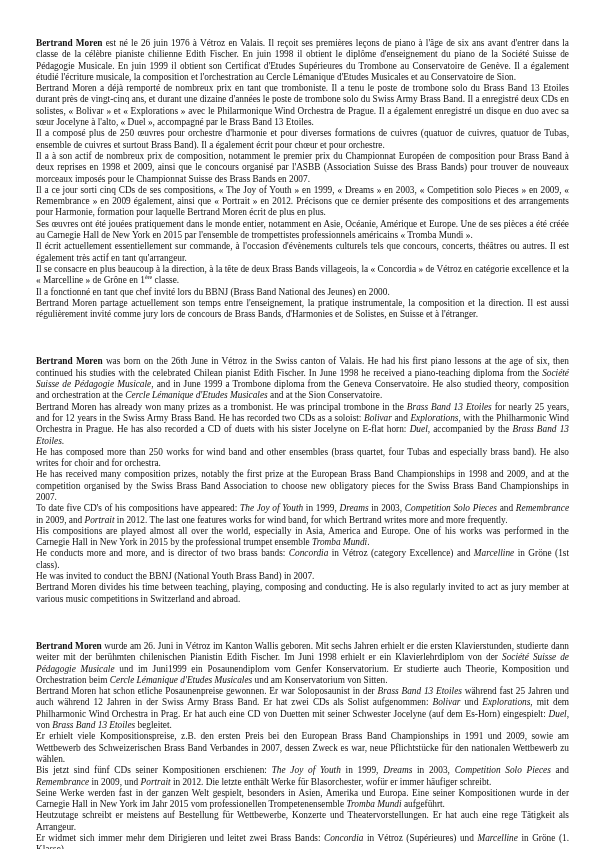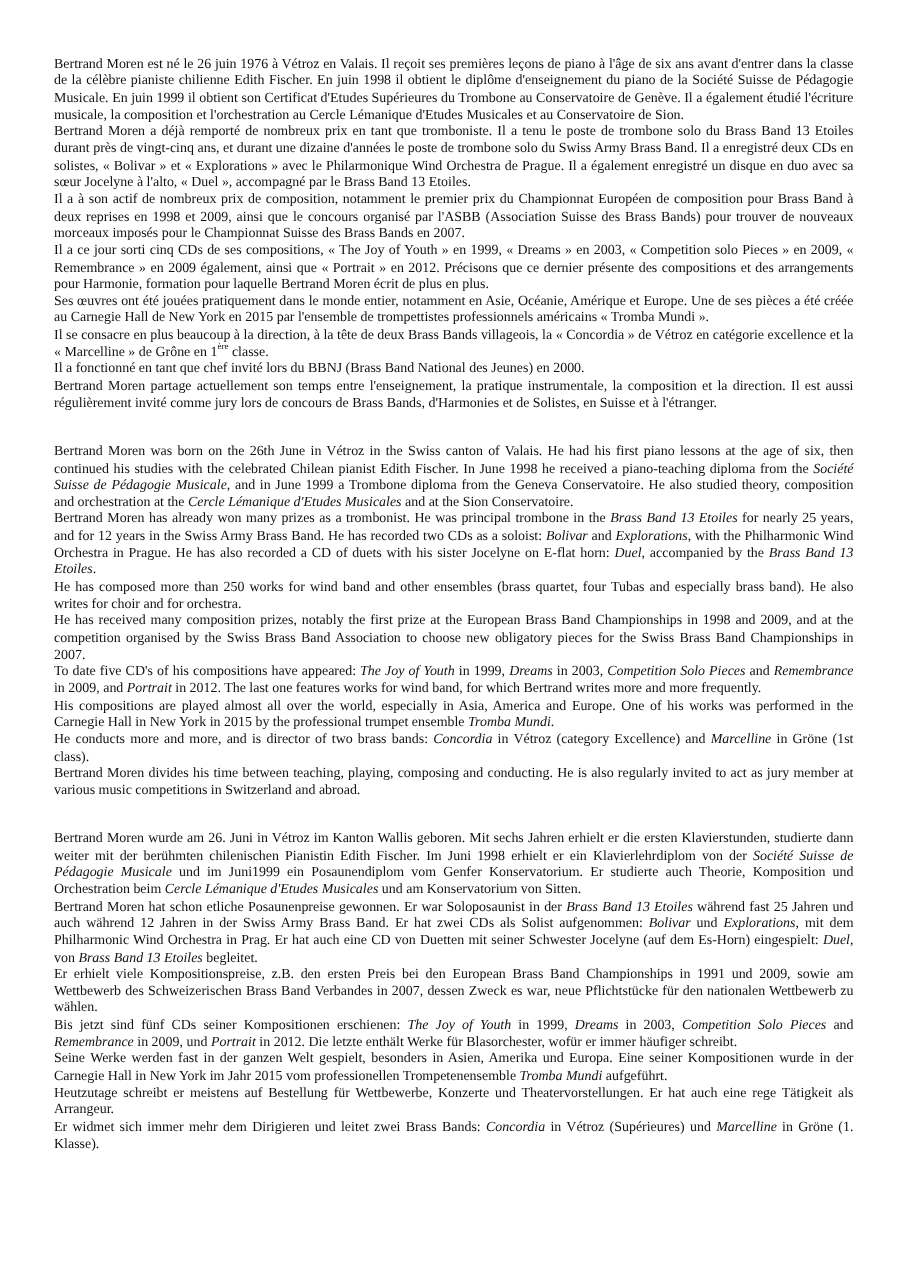--- a/index.html
+++ b/index.html
@@ -13,49 +13,52 @@
     box-sizing: border-box;
     width: 600px;
     height: 849px;
     padding: 38px 31px 18px 36px;
     font-family: "Liberation Serif", "DejaVu Serif", serif;
     font-size: 9.3px;
     line-height: 11.3px;
     color: #111111;
     text-align: justify;
   }
-  .para + .para { margin-top: 21px; }
+  .para + .para { margin-top: 36px; }
   .seg { text-align: justify; }
-  .b { font-weight: normal; }
+  .b { font-weight: bold; }
   .i { font-style: italic; }
   sup { font-size: 6px; line-height: 0; vertical-align: super; }
 </style>
 </head>
 <body>
 
 <div class="page">
   <main>
       <section class="para" lang="fr">
         <div class="seg"><span class="b">Bertrand Moren</span><span> est né le 26 juin 1976 à Vétroz en Valais. Il reçoit ses premières leçons de piano à l'âge de six ans avant d'entrer dans la classe de la célèbre pianiste chilienne Edith Fischer. En juin 1998 il obtient le diplôme d'enseignement du piano de la Société Suisse de Pédagogie Musicale. En juin 1999 il obtient son Certificat d'Etudes Supérieures du Trombone au Conservatoire de Genève. Il a également étudié l'écriture musicale, la composition et l'orchestration au Cercle Lémanique d'Etudes Musicales et au Conservatoire de Sion.</span></div>
         <div class="seg"><span>Bertrand Moren a déjà remporté de nombreux prix en tant que tromboniste. Il a tenu le poste de trombone solo du Brass Band 13 Etoiles durant près de vingt-cinq ans, et durant une dizaine d'années le poste de trombone solo du Swiss Army Brass Band. Il a enregistré deux CDs en solistes, « Bolivar » et « Explorations » avec le Philarmonique Wind Orchestra de Prague. Il a également enregistré un disque en duo avec sa sœur Jocelyne à l'alto, « Duel », accompagné par le Brass Band 13 Etoiles.</span></div>
+        <div class="seg"><span>Il a composé plus de 250 œuvres pour orchestre d'harmonie et pour diverses formations de cuivres (quatuor de cuivres, quatuor de Tubas, ensemble de cuivres et surtout Brass Band). Il a également écrit pour chœur et pour orchestre.</span></div>
         <div class="seg"><span>Il a à son actif de nombreux prix de composition, notamment le premier prix du Championnat Européen de composition pour Brass Band à deux reprises en 1998 et 2009, ainsi que le concours organisé par l'ASBB (Association Suisse des Brass Bands) pour trouver de nouveaux morceaux imposés pour le Championnat Suisse des Brass Bands en 2007.</span></div>
         <div class="seg"><span>Il a ce jour sorti cinq CDs de ses compositions, « The Joy of Youth » en 1999, « Dreams » en 2003, « Competition solo Pieces » en 2009, « Remembrance » en 2009 également, ainsi que « Portrait » en 2012. Précisons que ce dernier présente des compositions et des arrangements pour Harmonie, formation pour laquelle Bertrand Moren écrit de plus en plus.</span></div>
         <div class="seg"><span>Ses œuvres ont été jouées pratiquement dans le monde entier, notamment en Asie, Océanie, Amérique et Europe. Une de ses pièces a été créée au Carnegie Hall de New York en 2015 par l'ensemble de trompettistes professionnels américains « Tromba Mundi ».</span></div>
+        <div class="seg"><span>Il écrit actuellement essentiellement sur commande, à l'occasion d'évènements culturels tels que concours, concerts, théâtres ou autres. Il est également très actif en tant qu'arrangeur.</span></div>
         <div class="seg"><span>Il se consacre en plus beaucoup à la direction, à la tête de deux Brass Bands villageois, la « Concordia » de Vétroz en catégorie excellence et la « Marcelline » de Grône en 1</span><sup>ère</sup><span> classe.</span></div>
         <div class="seg"><span>Il a fonctionné en tant que chef invité lors du BBNJ (Brass Band National des Jeunes) en 2000.</span></div>
         <div class="seg"><span>Bertrand Moren partage actuellement son temps entre l'enseignement, la pratique instrumentale, la composition et la direction. Il est aussi régulièrement invité comme jury lors de concours de Brass Bands, d'Harmonies et de Solistes, en Suisse et à l'étranger.</span></div>
       </section>
       <section class="para" lang="en">
         <div class="seg"><span class="b">Bertrand Moren</span><span> was born on the 26th June in Vétroz in the Swiss canton of Valais. He had his first piano lessons at the age of six, then continued his studies with the celebrated Chilean pianist Edith Fischer. In June 1998 he received a piano-teaching diploma from the </span><span class="i">Société Suisse de Pédagogie Musicale</span><span>, and in June 1999 a Trombone diploma from the Geneva Conservatoire. He also studied theory, composition and orchestration at the </span><span class="i">Cercle Lémanique d'Etudes Musicales</span><span> and at the Sion Conservatoire.</span></div>
         <div class="seg"><span>Bertrand Moren has already won many prizes as a trombonist. He was principal trombone in the </span><span class="i">Brass Band 13 Etoiles</span><span> for nearly 25 years, and for 12 years in the Swiss Army Brass Band. He has recorded two CDs as a soloist: </span><span class="i">Bolivar</span><span> and </span><span class="i">Explorations</span><span>, with the Philharmonic Wind Orchestra in Prague. He has also recorded a CD of duets with his sister Jocelyne on E-flat horn: </span><span class="i">Duel</span><span>, accompanied by the </span><span class="i">Brass Band 13 Etoiles</span><span>.</span></div>
         <div class="seg"><span>He has composed more than 250 works for wind band and other ensembles (brass quartet, four Tubas and especially brass band). He also writes for choir and for orchestra.</span></div>
         <div class="seg"><span>He has received many composition prizes, notably the first prize at the European Brass Band Championships in 1998 and 2009, and at the competition organised by the Swiss Brass Band Association to choose new obligatory pieces for the Swiss Brass Band Championships in 2007.</span></div>
         <div class="seg"><span>To date five CD's of his compositions have appeared: </span><span class="i">The Joy of Youth</span><span> in 1999, </span><span class="i">Dreams</span><span> in 2003, </span><span class="i">Competition Solo Pieces</span><span> and </span><span class="i">Remembrance</span><span> in 2009, and </span><span class="i">Portrait</span><span> in 2012. The last one features works for wind band, for which Bertrand writes more and more frequently.</span></div>
         <div class="seg"><span>His compositions are played almost all over the world, especially in Asia, America and Europe. One of his works was performed in the Carnegie Hall in New York in 2015 by the professional trumpet ensemble </span><span class="i">Tromba Mundi</span><span>.</span></div>
         <div class="seg"><span>He conducts more and more, and is director of two brass bands: </span><span class="i">Concordia</span><span> in Vétroz (category Excellence) and </span><span class="i">Marcelline</span><span> in Gröne (1st class).</span></div>
+        <div class="seg"><span>He was invited to conduct the BBNJ (National Youth Brass Band) in 2007.</span></div>
         <div class="seg"><span>Bertrand Moren divides his time between teaching, playing, composing and conducting. He is also regularly invited to act as jury member at various music competitions in Switzerland and abroad.</span></div>
       </section>
       <section class="para" lang="de">
         <div class="seg"><span class="b">Bertrand Moren</span><span> wurde am 26. Juni in Vétroz im Kanton Wallis geboren. Mit sechs Jahren erhielt er die ersten Klavierstunden, studierte dann weiter mit der berühmten chilenischen Pianistin Edith Fischer. Im Juni 1998 erhielt er ein Klavierlehrdiplom von der </span><span class="i">Société Suisse de Pédagogie Musicale</span><span> und im Juni1999 ein Posaunendiplom vom Genfer Konservatorium. Er studierte auch Theorie, Komposition und Orchestration beim </span><span class="i">Cercle Lémanique d'Etudes Musicales</span><span> und am Konservatorium von Sitten.</span></div>
         <div class="seg"><span>Bertrand Moren hat schon etliche Posaunenpreise gewonnen. Er war Soloposaunist in der </span><span class="i">Brass Band 13 Etoiles</span><span> während fast 25 Jahren und auch während 12 Jahren in der Swiss Army Brass Band. Er hat zwei CDs als Solist aufgenommen: </span><span class="i">Bolivar</span><span> und </span><span class="i">Explorations</span><span>, mit dem Philharmonic Wind Orchestra in Prag. Er hat auch eine CD von Duetten mit seiner Schwester Jocelyne (auf dem Es-Horn) eingespielt: </span><span class="i">Duel</span><span>, von </span><span class="i">Brass Band 13 Etoiles</span><span> begleitet.</span></div>
         <div class="seg"><span>Er erhielt viele Kompositionspreise, z.B. den ersten Preis bei den European Brass Band Championships in 1991 und 2009, sowie am Wettbewerb des Schweizerischen Brass Band Verbandes in 2007, dessen Zweck es war, neue Pflichtstücke für den nationalen Wettbewerb zu wählen.</span></div>
         <div class="seg"><span>Bis jetzt sind fünf CDs seiner Kompositionen erschienen: </span><span class="i">The Joy of Youth</span><span> in 1999, </span><span class="i">Dreams</span><span> in 2003, </span><span class="i">Competition Solo Pieces</span><span> and </span><span class="i">Remembrance</span><span> in 2009, und </span><span class="i">Portrait</span><span> in 2012. Die letzte enthält Werke für Blasorchester, wofür er immer häufiger schreibt.</span></div>
         <div class="seg"><span>Seine Werke werden fast in der ganzen Welt gespielt, besonders in Asien, Amerika und Europa. Eine seiner Kompositionen wurde in der Carnegie Hall in New York im Jahr 2015 vom professionellen Trompetenensemble </span><span class="i">Tromba Mundi</span><span> aufgeführt.</span></div>
         <div class="seg"><span>Heutzutage schreibt er meistens auf Bestellung für Wettbewerbe, Konzerte und Theatervorstellungen. Er hat auch eine rege Tätigkeit als Arrangeur.</span></div>
         <div class="seg"><span>Er widmet sich immer mehr dem Dirigieren und leitet zwei Brass Bands: </span><span class="i">Concordia</span><span> in Vétroz (Supérieures) und </span><span class="i">Marcelline</span><span> in Gröne (1. Klasse).</span></div>

